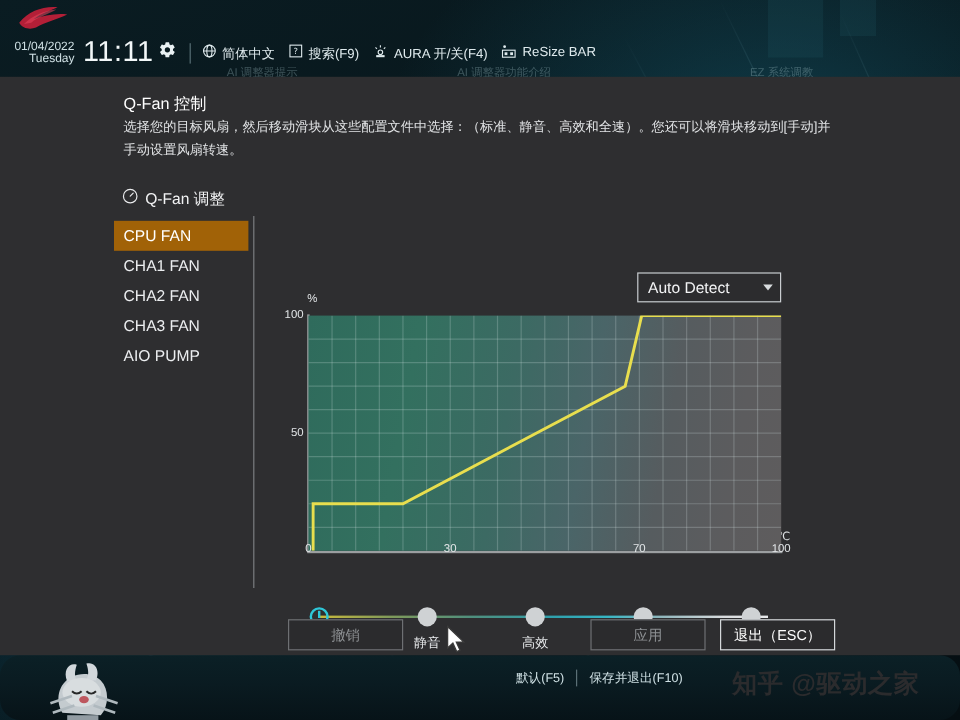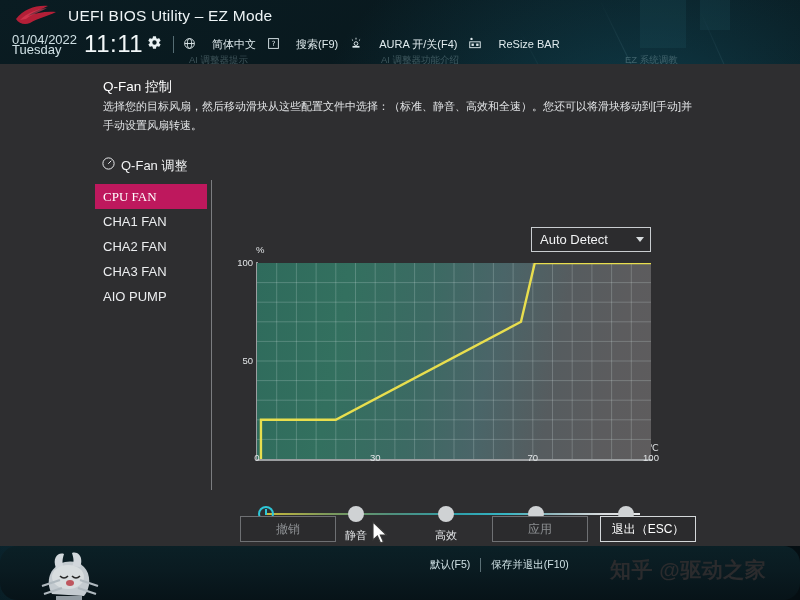--- a/index.html
+++ b/index.html
@@ -21,44 +21,44 @@
   .bg-streak{position:absolute;background:linear-gradient(90deg,rgba(150,215,230,0),rgba(150,215,230,.20),rgba(150,215,230,0));height:1px;transform-origin:left center;}
   .bg-block{position:absolute;background:rgba(40,110,130,.14);}
 
   
   .header{position:absolute;left:0;top:0;width:800px;height:62px;z-index:6;}
   .hdr-title-row{position:absolute;left:0;top:3px;height:26px;display:flex;align-items:center;}
   .rog-logo{width:46px;height:22px;margin-left:14px;margin-right:8px;position:relative;}
   .app-title{font-size:15.5px;color:#eef4f6;letter-spacing:.2px;}
 
   .hdr-info-row{position:absolute;left:12px;top:29px;height:30px;display:flex;align-items:center;gap:0;}
-  .date-blk{display:flex;flex-direction:column;line-height:10px;font-size:13px;color:#cfe0e4;margin-right:7px;padding-top:2px;}
+  .date-blk{display:flex;flex-direction:column;line-height:10px;font-size:10px;color:#cfe0e4;margin-right:7px;padding-top:2px;align-items:flex-end;}
   .clock{font-size:24px;color:#f2f7f8;letter-spacing:.5px;font-weight:400;line-height:24px;}
   .gear-ic{margin-left:4px;margin-right:2px;}
   .hdr-sep{width:1px;height:17px;background:rgba(180,210,220,.45);margin:0 9px;}
-  .hdr-item{display:flex;align-items:center;gap:16px;font-size:11px;color:#dfeaed;margin-right:11px;white-space:nowrap;}
+  .hdr-item{display:flex;align-items:center;gap:4px;font-size:11px;color:#dfeaed;margin-right:11px;white-space:nowrap;}
 
   
   .bg-tabrow{position:absolute;top:54px;left:0;width:800px;height:14px;z-index:5;}
   .bg-tab{position:absolute;font-size:9.5px;color:rgba(168,198,206,.32);white-space:nowrap;}
 
   
   .dialog{position:absolute;left:0;top:64px;width:800px;height:482px;background:#2e2e30;z-index:10;}
   .dlg-title{position:absolute;left:103px;top:14px;font-size:13.5px;color:#ffffff;}
   .dlg-desc{position:absolute;left:103px;top:33px;width:600px;font-size:11px;line-height:18.5px;color:#e2e4e6;}
 
   .section-head{position:absolute;left:101px;top:92px;display:flex;align-items:center;gap:5px;}
   .section-head .txt{font-size:13px;color:#f1f2f3;}
 
   .vdiv{position:absolute;left:211px;top:116px;width:1px;height:310px;background:#7b7d80;}
 
   
   .fanlist{position:absolute;left:95px;top:120px;width:112px;}
   .fan-item{height:25px;line-height:25px;padding-left:8px;font-size:13px;color:#eceef0;cursor:pointer;}
-  .fan-item.sel{background:#be185d;color:#ffffff;font-family:Liberation Serif, serif;}
+  .fan-item.sel{background:#a16207;color:#ffffff;}
 
   
   .dropdown{position:absolute;left:531px;top:163px;width:120px;height:25px;
     border:1px solid #c9cdd0;background:#2c2c2e;display:flex;align-items:center;
     justify-content:space-between;padding:0 6px 0 8px;box-sizing:border-box;cursor:pointer;}
   .dropdown .dd-val{font-size:13px;color:#f2f3f4;}
   .dd-arrow{width:0;height:0;border-left:4px solid transparent;border-right:4px solid transparent;border-top:5px solid #d8dcde;}
 
   
   .chart-wrap{position:absolute;left:236px;top:180px;width:430px;height:232px;}
@@ -118,21 +118,20 @@
   </div>
 
   <div class="header">
     <div class="hdr-title-row">
       <div class="rog-logo">
         <svg width="46" height="22" viewBox="0 0 46 22">
           <path d="M2 14 C10 4 22 0 34 1 C28 4 20 6 14 11 C22 8 32 6 42 7 C34 11 24 13 16 18 C11 20 5 19 2 14 Z" fill="#c2203a" opacity="0.92"></path>
           <path d="M6 15 C13 8 23 4 33 3 C26 7 18 9 12 14 Z" fill="#e8435c" opacity="0.55"></path>
         </svg>
       </div>
-      <div class="app-title">UEFI BIOS Utility – EZ Mode</div>
     </div>
 
     <div class="hdr-info-row">
       <div class="date-blk">
         <span>01/04/2022</span>
         <span>Tuesday</span>
       </div>
       <div class="clock">11:11</div>
       <div class="gear-ic">
         <svg width="15" height="15" viewBox="0 0 24 24" fill="#e9f1f3">

